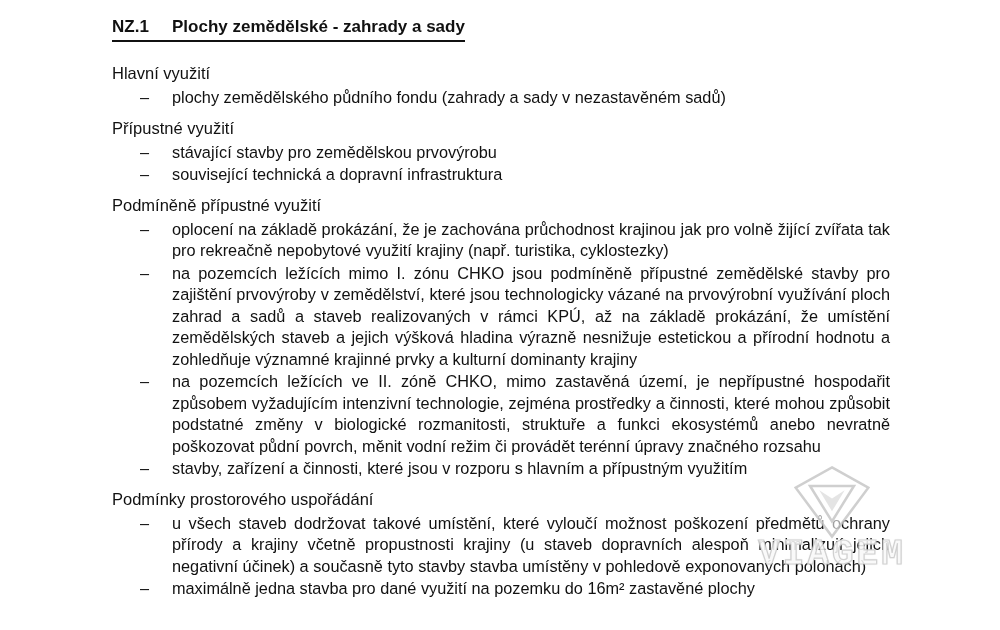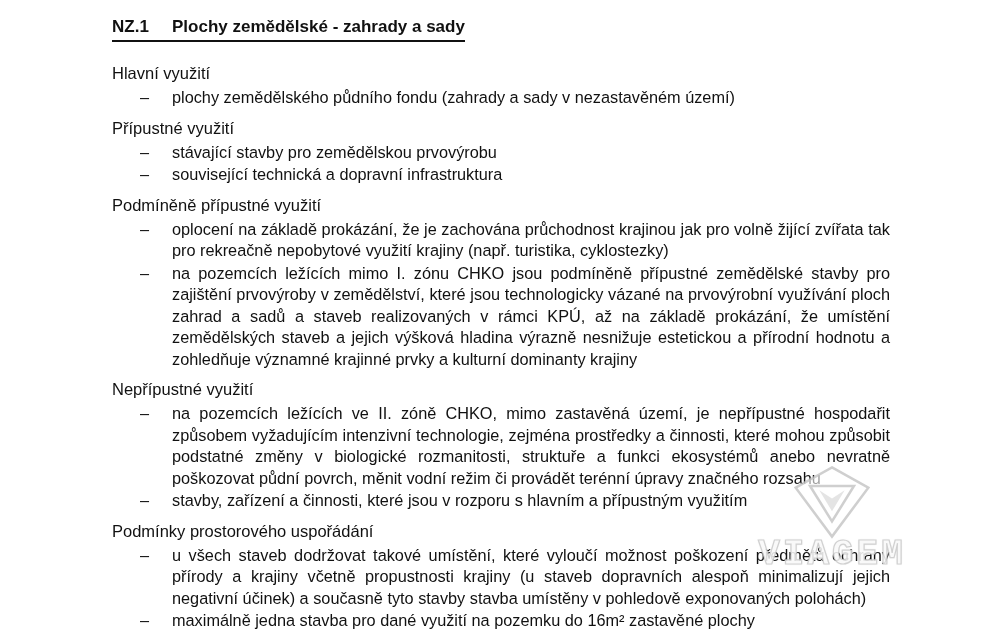--- a/index.html
+++ b/index.html
@@ -94,41 +94,40 @@
 
     <div class="doc-title">
       <span class="title-number">NZ.1</span>
       <span class="title-text">Plochy zemědělské - zahrady a sady</span>
     </div>
 
     <div id="sections">
         <div class="sec-heading">Hlavní využití</div>
         <div class="bullet">
           <span class="dash">–</span>
-          <span class="bullet-text">plochy zemědělského půdního fondu (zahrady a sady v nezastavěném území)</span>
+          <span class="bullet-text">plochy zemědělského půdního fondu (zahrady a sady v nezastavěném sadů)</span>
         </div>
         <div class="sec-heading">Přípustné využití</div>
         <div class="bullet">
           <span class="dash">–</span>
           <span class="bullet-text">stávající stavby pro zemědělskou prvovýrobu</span>
         </div>
         <div class="bullet">
           <span class="dash">–</span>
           <span class="bullet-text">související technická a dopravní infrastruktura</span>
         </div>
         <div class="sec-heading">Podmíněně přípustné využití</div>
         <div class="bullet">
           <span class="dash">–</span>
           <span class="bullet-text">oplocení na základě prokázání, že je zachována průchodnost krajinou jak pro volně žijící zvířata tak pro rekreačně nepobytové využití krajiny (např. turistika, cyklostezky)</span>
         </div>
         <div class="bullet">
           <span class="dash">–</span>
           <span class="bullet-text">na pozemcích ležících mimo I. zónu CHKO jsou podmíněně přípustné zemědělské stavby pro zajištění prvovýroby v zemědělství, které jsou technologicky vázané na prvovýrobní využívání ploch zahrad a sadů a staveb realizovaných v rámci KPÚ, až na základě prokázání, že umístění zemědělských staveb a jejich výšková hladina výrazně nesnižuje estetickou a přírodní hodnotu a zohledňuje významné krajinné prvky a kulturní dominanty krajiny</span>
         </div>
-        <div class="sec-heading">Nepřípustné využití</div>
         <div class="bullet">
           <span class="dash">–</span>
           <span class="bullet-text">na pozemcích ležících ve II. zóně CHKO, mimo zastavěná území, je nepřípustné hospodařit způsobem vyžadujícím intenzivní technologie, zejména prostředky a činnosti, které mohou způsobit podstatné změny v biologické rozmanitosti, struktuře a funkci ekosystémů anebo nevratně poškozovat půdní povrch, měnit vodní režim či provádět terénní úpravy značného rozsahu</span>
         </div>
         <div class="bullet">
           <span class="dash">–</span>
           <span class="bullet-text">stavby, zařízení a činnosti, které jsou v rozporu s hlavním a přípustným využitím</span>
         </div>
         <div class="sec-heading">Podmínky prostorového uspořádání</div>
         <div class="bullet">

